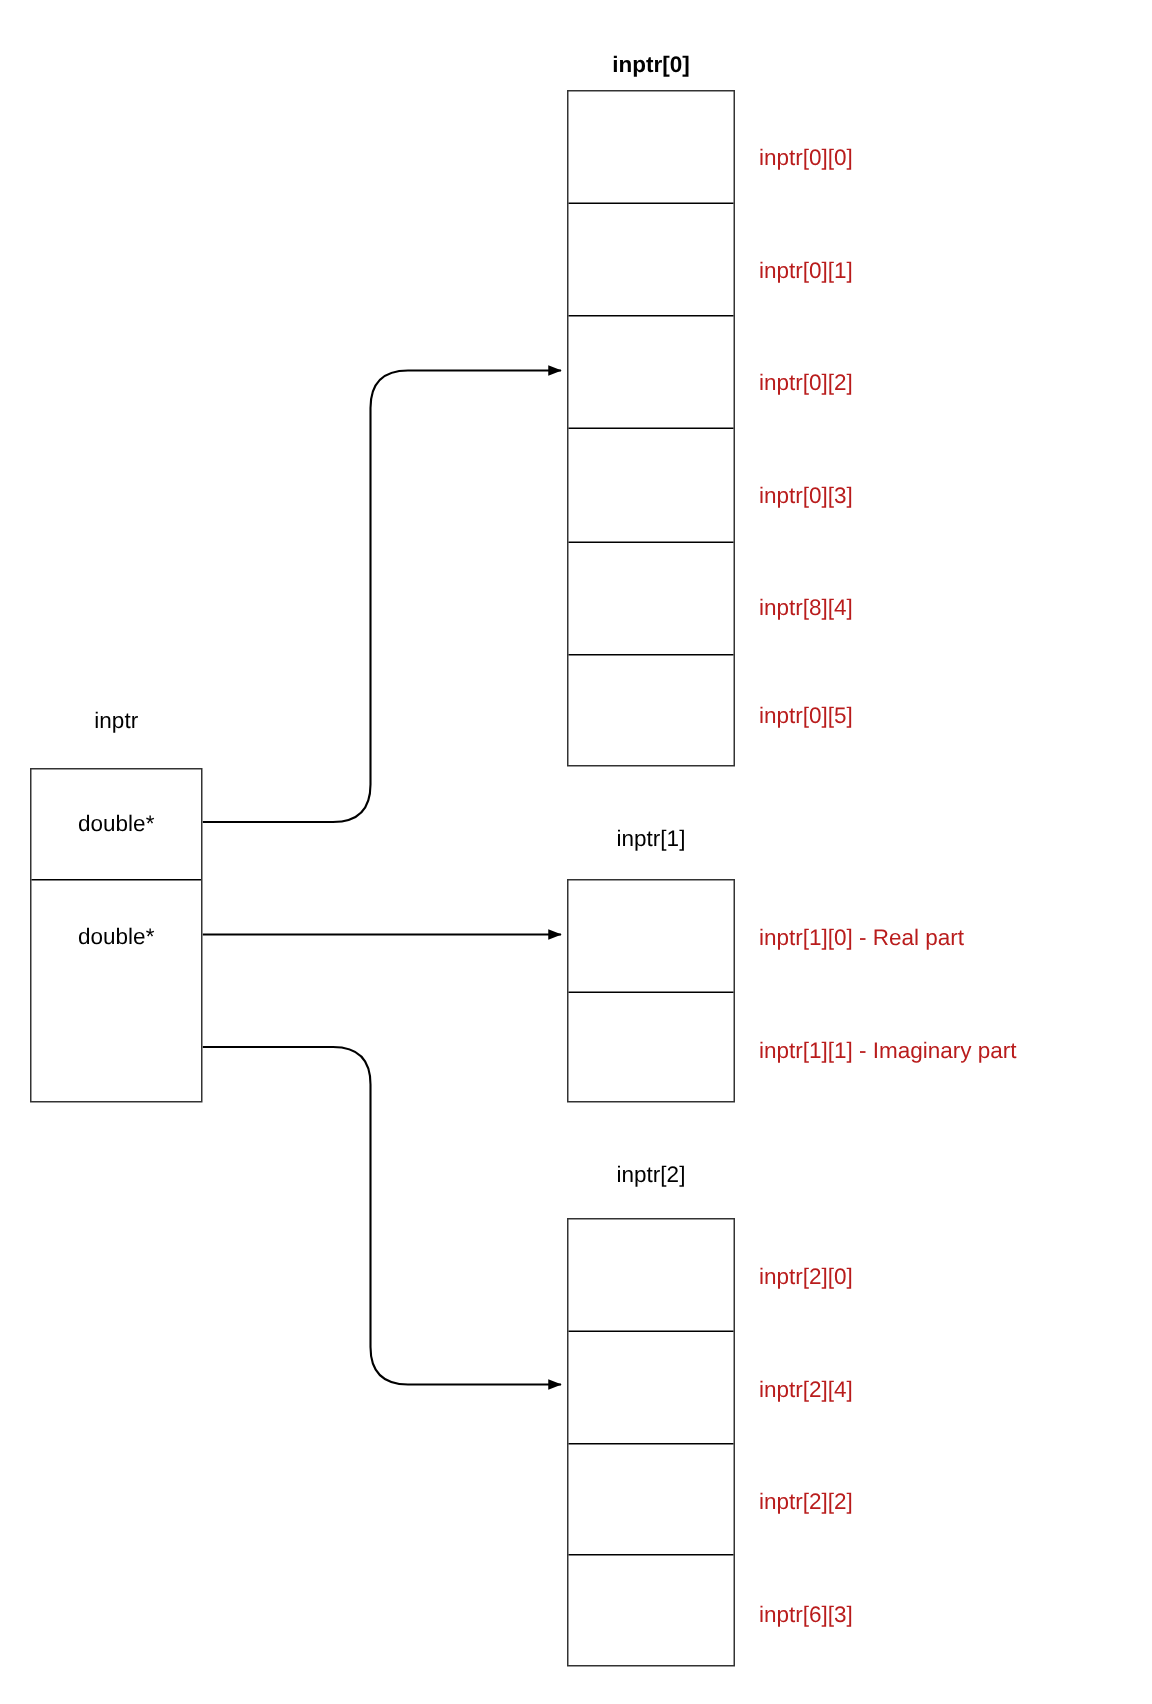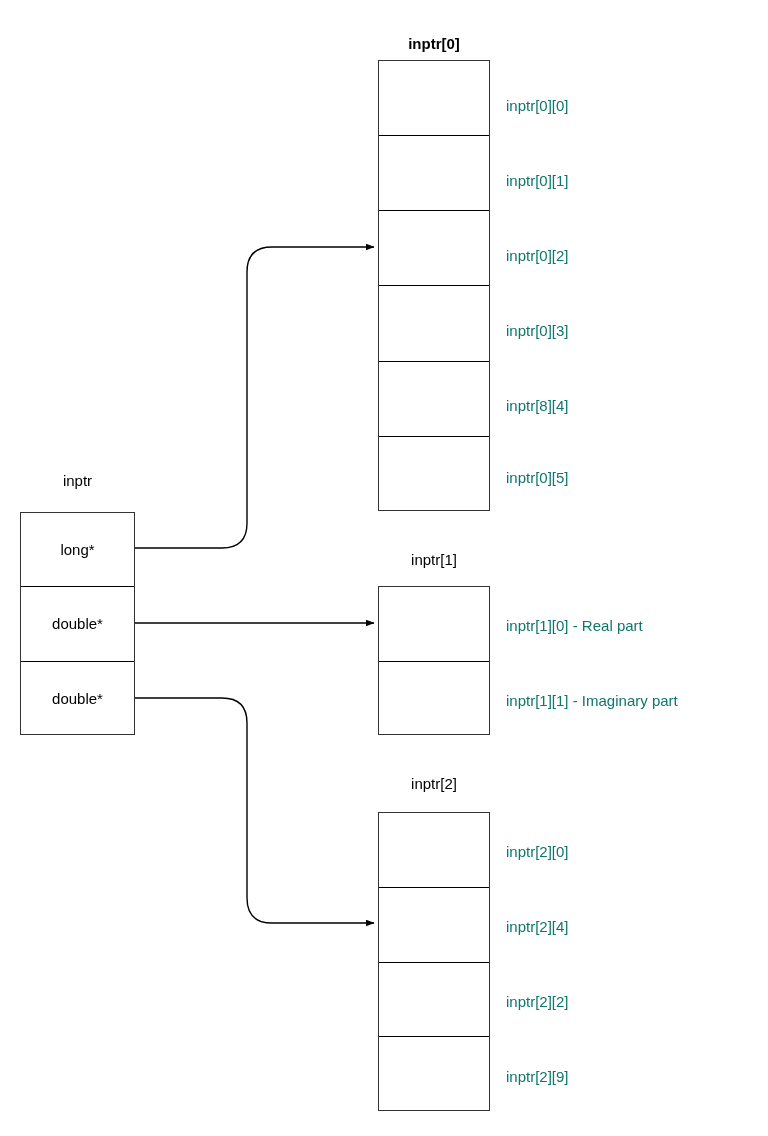--- a/index.html
+++ b/index.html
@@ -44,21 +44,21 @@
     justify-content: center;
     font-size: 15px;
     color: #000000;
   }
   .cell:last-child {
     border-bottom: none;
   }
   .cell-label {
     position: absolute;
     font-size: 15px;
-    color: #0f766e;
+    color: #b91c1c;
     white-space: nowrap;
     line-height: 1;
   }
 </style>
 </head>
 <body>
 
 <div id="page">
 
   <svg class="svg-layer" viewBox="0 0 768 1136" xmlns="http://www.w3.org/2000/svg">
@@ -71,23 +71,20 @@
     <path d="M 135 548 L 222 548 Q 247 548 247 523 L 247 272 Q 247 247 272 247 L 374 247" fill="none" stroke="#000000" stroke-width="1.4" marker-end="url(#arrowhead)"></path>
 
     <path d="M 135 623 L 374 623" fill="none" stroke="#000000" stroke-width="1.4" marker-end="url(#arrowhead)"></path>
 
     <path d="M 135 698 L 222 698 Q 247 698 247 723 L 247 898 Q 247 923 272 923 L 374 923" fill="none" stroke="#000000" stroke-width="1.4" marker-end="url(#arrowhead)"></path>
   </svg>
 
   <div class="col-title" style="left:20px; top:473px; width:115px;">inptr</div>
 
   <div class="memblock" style="left:20px; top:512px; width:115px; height:223px;">
-    <div class="cell" style="height:74.33px;">
-      <span>long*</span>
-    </div>
     <div class="cell" style="height:74.33px;">
       <span>double*</span>
     </div>
     <div class="cell" style="height:74.33px;">
       <span>double*</span>
     </div>
   </div>
 
   <div class="col-title" style="left:378px; top:36px; width:112px;font-weight:bold;">inptr[0]</div>
 
@@ -122,15 +119,15 @@
   <div class="memblock" style="left:378px; top:812px; width:112px; height:299px;">
     <div class="cell" style="height:74.75px;"></div>
     <div class="cell" style="height:74.75px;"></div>
     <div class="cell" style="height:74.75px;"></div>
     <div class="cell" style="height:74.75px;"></div>
   </div>
 
   <div class="cell-label" style="left:506px; top:844px;">inptr[2][0]</div>
   <div class="cell-label" style="left:506px; top:919px;">inptr[2][4]</div>
   <div class="cell-label" style="left:506px; top:994px;">inptr[2][2]</div>
-  <div class="cell-label" style="left:506px; top:1069px;">inptr[2][9]</div>
+  <div class="cell-label" style="left:506px; top:1069px;">inptr[6][3]</div>
 
 </div>
 
 </body></html>

